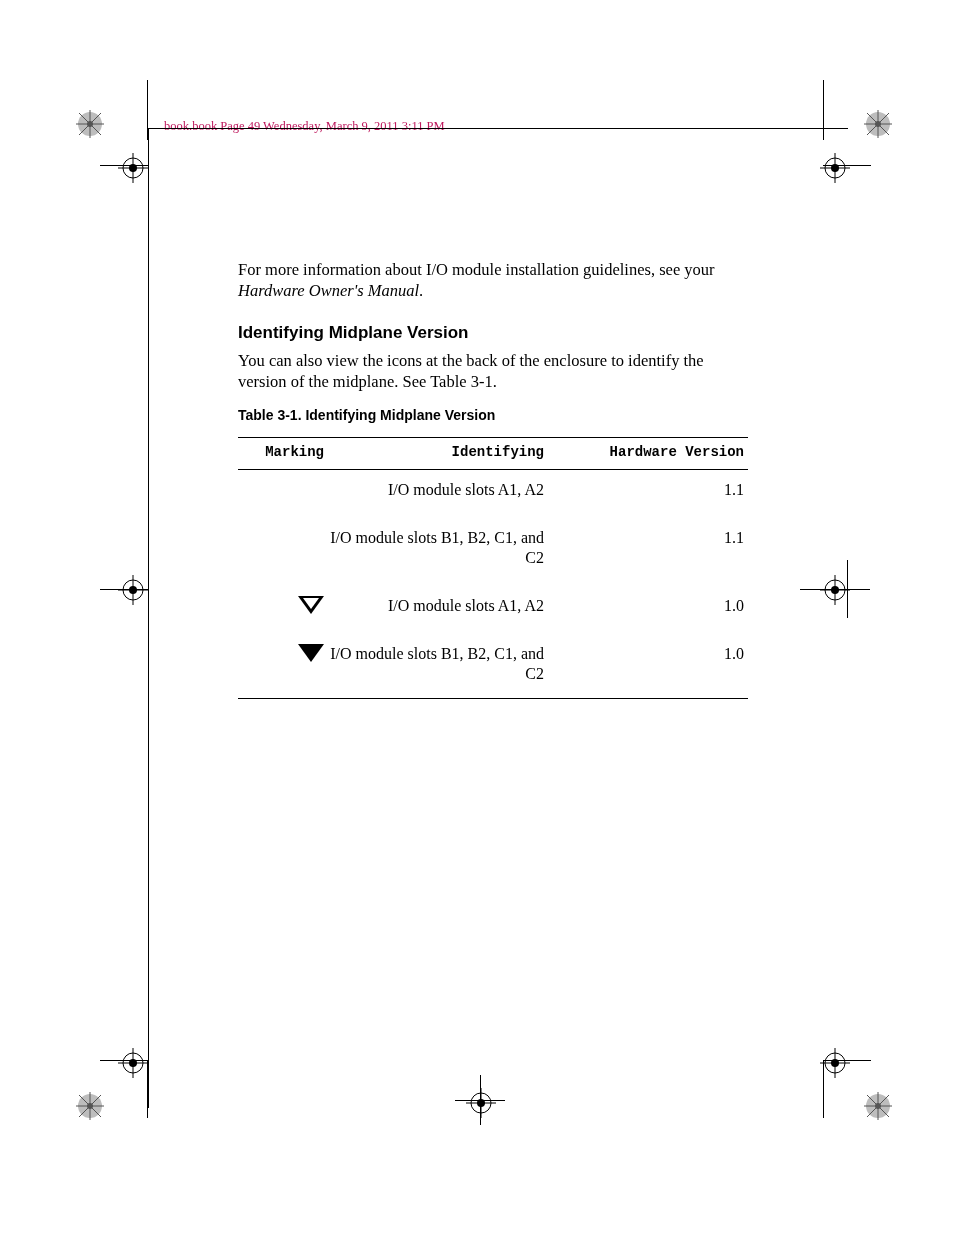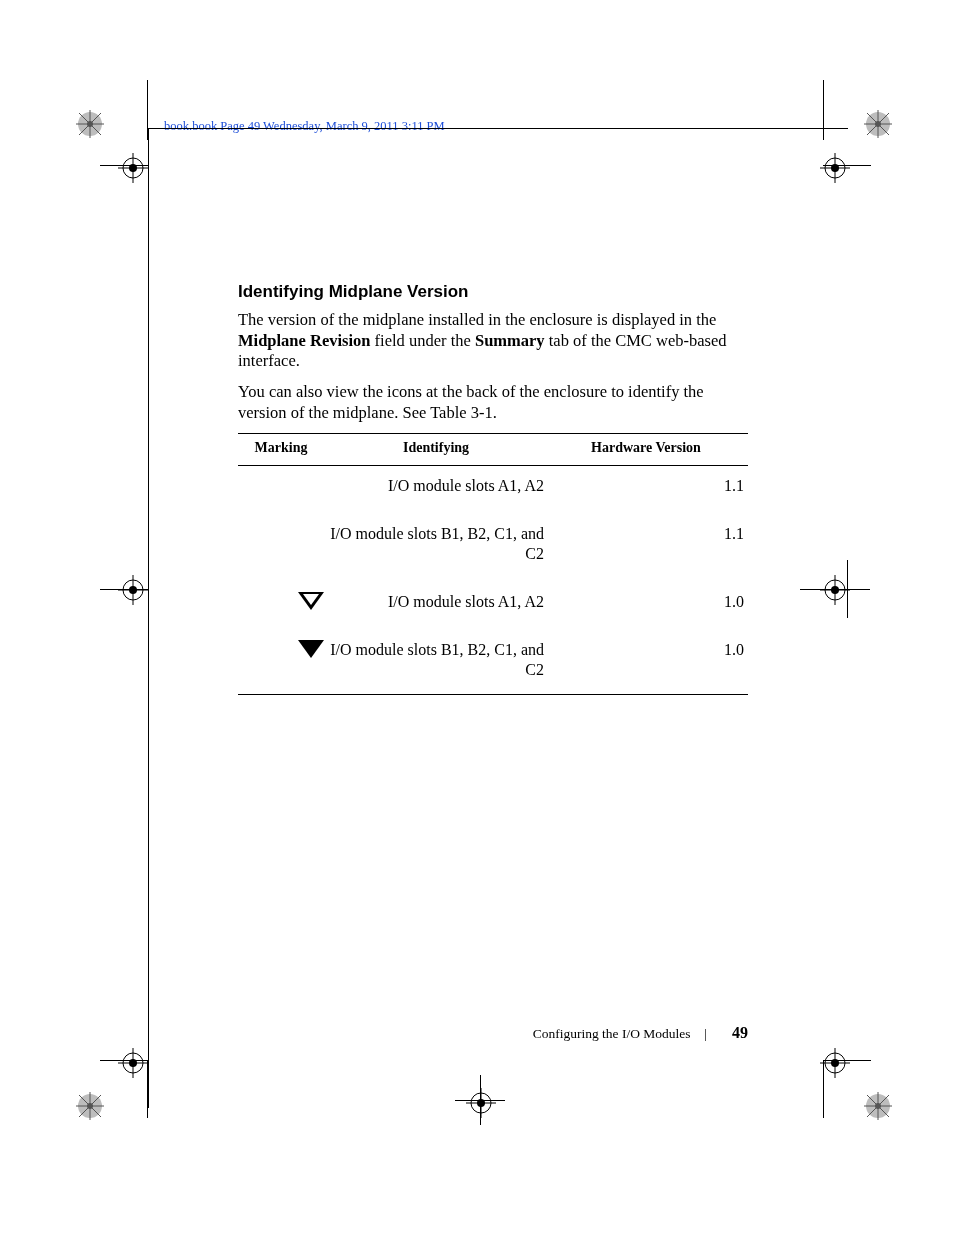--- a/index.html
+++ b/index.html
@@ -45,24 +45,24 @@
   table.mp {
     width: 100%;
     border-collapse: collapse;
     font-size: 16px;
   }
   table.mp thead tr {
     border-top: 1.5px solid #000;
     border-bottom: 1px solid #000;
   }
   table.mp th {
-    font-family: Liberation Serif, serif;
+    font-family: Liberation Mono, monospace;
     font-weight: bold;
     font-size: 14px;
-    text-align: center;
+    text-align: right;
     padding: 6px 4px 9px 0;
   }
   table.mp td {
     vertical-align: top;
     padding: 10px 4px 18px 0;
     font-size: 16px;
     line-height: 1.25;
     text-align: right;
   }
   table.mp tbody tr:last-child td {
@@ -117,21 +117,21 @@
   .footer .sep { margin: 0 10px; }
   .footer .pg { font-weight: bold; font-size: 16px; margin-left: 12px; }
 
   
   .runhead {
     position: absolute;
     left: 164px;
     top: 119px;
     font-size: 12.5px;
     font-family: "Times New Roman", serif;
-    color:#1d4ed8;
+    color:#be185d;
     text-align:center;
   }
 
   
   .mark-line { position:absolute; background:#000; }
   
   .tl-h1 { left:100px; top:165px; width:48px; height:1px; }
   .tl-v1 { left:147px; top:80px;  width:1px;  height:60px; }
   
   .top-h { left:148px; top:128px; width:700px; height:1px; }
@@ -288,29 +288,30 @@
           <line x1="2" y1="16" x2="30" y2="16"></line>
           <line x1="5" y1="5" x2="27" y2="27"></line>
           <line x1="27" y1="5" x2="5" y2="27"></line>
         </g>
         <circle cx="16" cy="16" r="3" fill="#555"></circle>
       </svg>
   </div>
 
   <div class="content">
 
+    <p class="para">
+      <span>For more information about I/O module installation guidelines, see your </span><span class="italic">Hardware Owner's Manual</span><span>.</span>
+    </p>
 
     <div class="heading-sec">Identifying Midplane Version</div>
 
-    <p class="para">
-      <span>The version of the midplane installed in the enclosure is displayed in the </span><span class="bold">Midplane Revision</span><span> field under the </span><span class="bold">Summary</span><span> tab of the CMC web-based interface.</span>
-    </p>
 
     <p class="para">You can also view the icons at the back of the enclosure to identify the version of the midplane. See Table 3-1.</p>
 
+    <div class="table-caption">Table 3-1.   Identifying Midplane Version</div>
 
     <table class="mp">
       <colgroup>
         <col class="col-mark">
           <col class="col-desc">
           <col class="col-ver">
       </colgroup>
       <thead>
         <tr>
           <th>Marking</th>
@@ -345,19 +346,14 @@
             <span class="sym sym-tri-solid"></span>
           </td>
           <td>I/O module slots B1, B2, C1, and C2</td>
           <td>1.0</td>
         </tr>
       </tbody>
     </table>
 
   </div>
 
-  <div class="footer">
-    <span>Configuring the I/O Modules</span>
-    <span class="sep">|</span>
-    <span class="pg">49</span>
-  </div>
 
 </div>
 
 </body></html>

